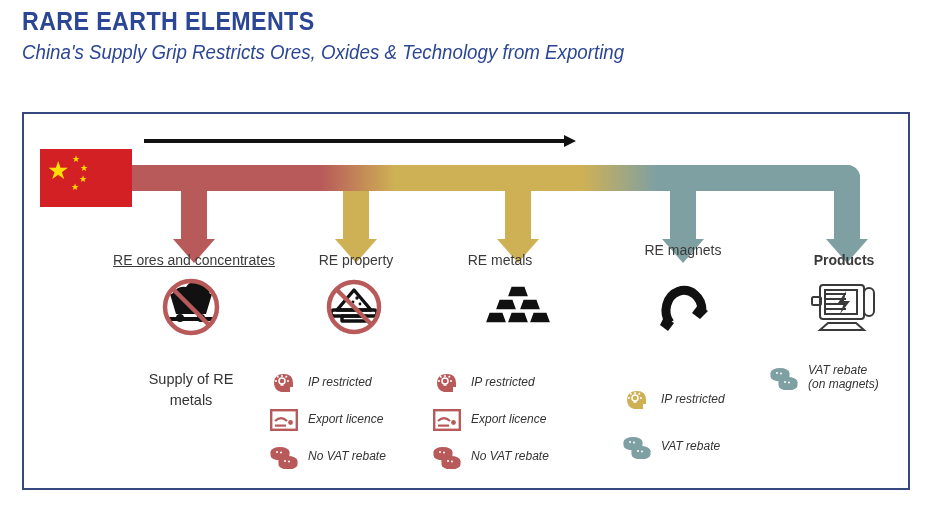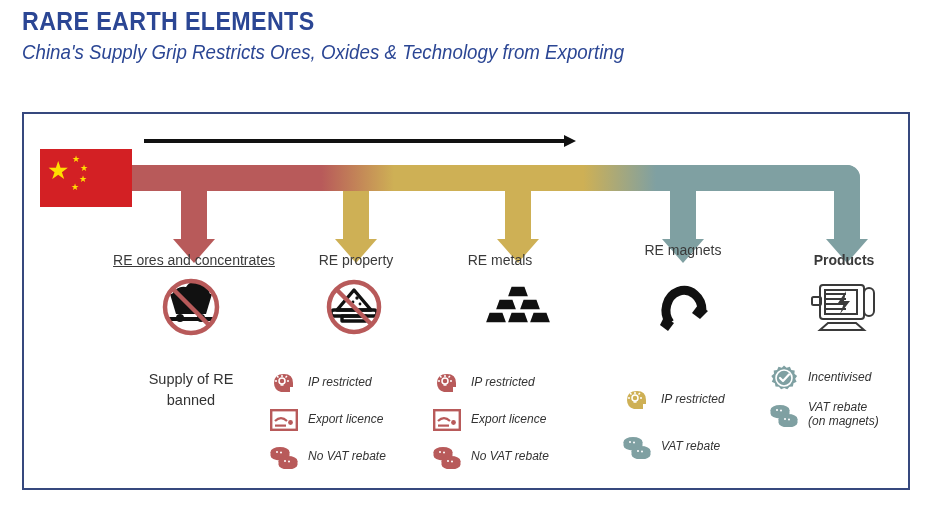--- a/index.html
+++ b/index.html
@@ -196,21 +196,21 @@
         <line x1="20" y1="20" x2="40" y2="20"></line>
         <line x1="20" y1="25" x2="40" y2="25"></line>
         <line x1="20" y1="30" x2="40" y2="30"></line>
       </g>
       <path d="M40 12 l-8 12 h6 l-4 11 l10 -13 h-6 z" fill="#3a3a3a"></path>
     </svg>
   </div>
 
   <div id="col1-text" style="left:102px;top:255px;">
     <div>Supply of RE</div>
-    <div>banned</div>
+    <div>metals</div>
   </div>
 
   <div class="detail-col" style="left:245px;top:255px;">
     <div class="detail-row">
       <span class="detail-ico">
         <svg width="26" height="26" viewBox="0 0 26 26">
             <g fill="#B85A5A">
           <path d="M13 4 q9 0 9 9 v4 h-3 v5 h-9 q-7 -2 -7 -9 q0 -9 10 -9z"></path>
             </g>
           <g stroke="#fff" stroke-width="1.5" fill="none">
@@ -347,30 +347,20 @@
             </g>
         </svg>
       </span>
       <span class="detail-txt">VAT rebate</span>
     </div>
   </div>
 
   <div class="detail-col" style="left:745px;top:250px;">
     <div class="detail-row">
       <span class="detail-ico">
-        <svg width="28" height="28" viewBox="0 0 28 28">
-          <path d="M14 1.5 l2.6 2.2 3.3 -1 1.4 3.2 3.4 .5 -.3 3.4 2.7 2.1 -1.9 2.8 1.4 3.1 -3.1 1.4 -.6 3.4 -3.4 .1 -2.2 2.6 -3.1 -1.4 -3.1 1.4 -2.2 -2.6 -3.4 -.1 -.6 -3.4 -3.1 -1.4 1.4 -3.1 -1.9 -2.8 2.7 -2.1 -.3 -3.4 3.4 -.5 1.4 -3.2 3.3 1z" fill="#7FA0A2"></path>
-          <circle cx="14" cy="14" r="8" fill="none" stroke="#fff" stroke-width="1.6"></circle>
-          <path d="M10 14 l3 3 6 -6.5" fill="none" stroke="#fff" stroke-width="2.2" stroke-linecap="round" stroke-linejoin="round"></path>
-        </svg>
-      </span>
-      <span class="detail-txt">Incentivised</span>
-    </div>
-    <div class="detail-row">
-      <span class="detail-ico">
         <svg width="30" height="24" viewBox="0 0 30 24">
             <g fill="#7FA0A2">
           <ellipse cx="11" cy="7" rx="9.5" ry="5"></ellipse>
               <path d="M1.5 7 v3.5 a9.5 5 0 0 0 19 0 V7z"></path>
           <ellipse cx="19" cy="16" rx="9.5" ry="5"></ellipse>
               <path d="M9.5 16 v3.5 a9.5 5 0 0 0 19 0 V16z"></path>
             </g>
           <g fill="#fff">
               <circle cx="8" cy="7" r="1"></circle>
               <circle cx="12" cy="7.6" r="1"></circle>

